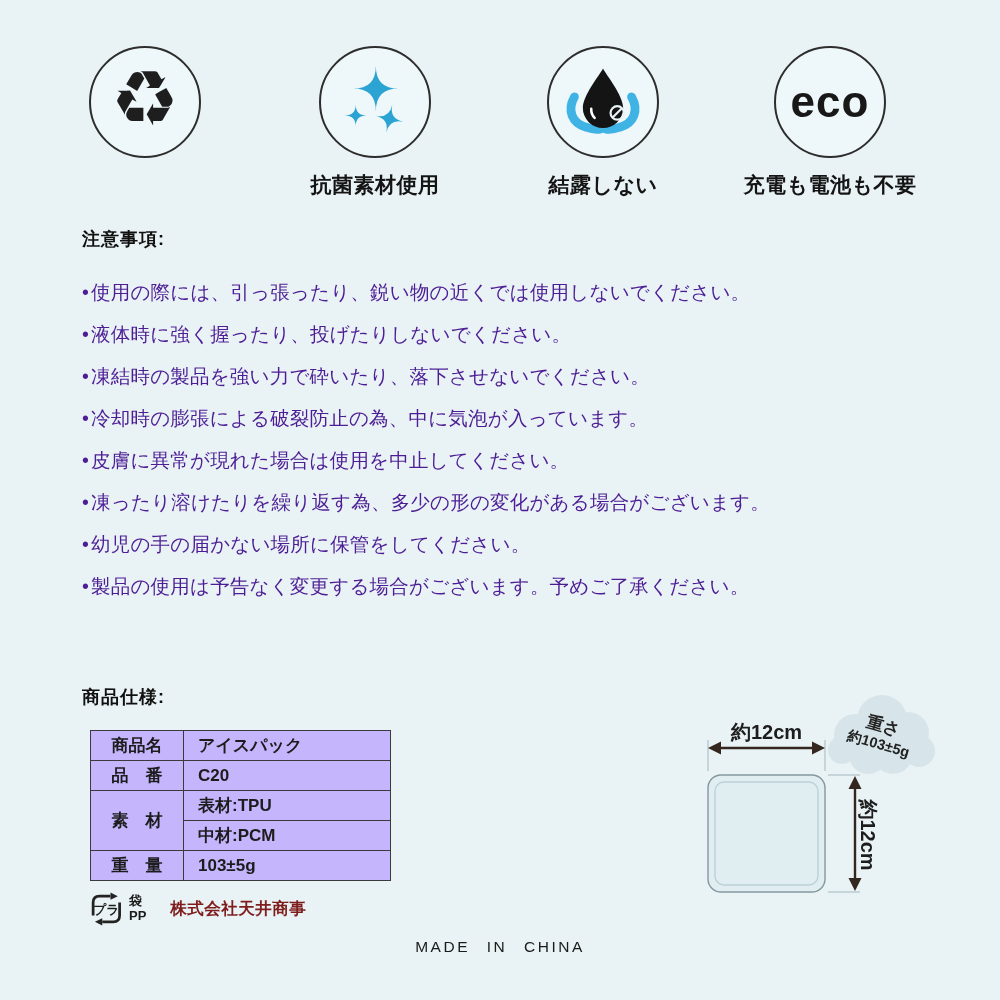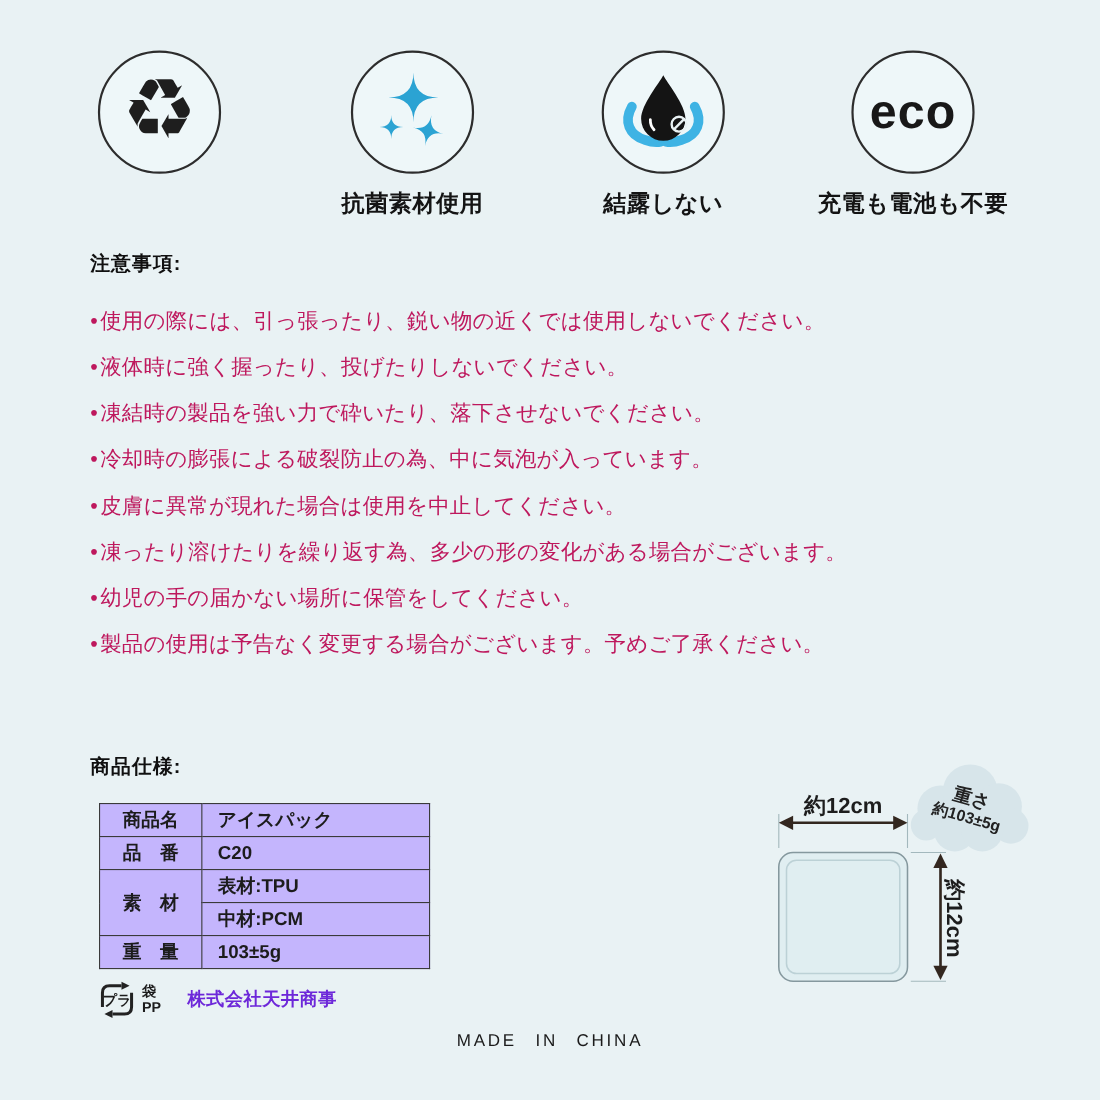--- a/index.html
+++ b/index.html
@@ -19,42 +19,42 @@
   }
   .feature .flabel { margin-top:13px; font-size:21px; font-weight:600; color:#141414; letter-spacing:0.5px; white-space:nowrap; }
   .recycle-glyph { font-family:"DejaVu Sans",sans-serif; font-size:76px; line-height:1; color:#1e1e1e; margin-top:-6px; }
   .eco-text { font-size:44px; font-weight:bold; color:#181818; letter-spacing:1px; }
 
   
   .section-heading { position:absolute; left:82px; font-size:18px; font-weight:bold; color:#101010; letter-spacing:1px; }
   #precautions-heading { top:227px; }
   #specs-heading { top:685px; }
   #precautions-list { position:absolute; left:82px; top:282px; width:890px; }
-  .bullet-line { font-size:19.5px; line-height:20px; margin-bottom:22px; color:#be185d; letter-spacing:0.2px; white-space:nowrap; }
+  .bullet-line { font-size:19.5px; line-height:20px; margin-bottom:22px; color:#4c1d95; letter-spacing:0.2px; white-space:nowrap; }
   .bullet { margin-right:2px; }
 
   
   #spec-table { position:absolute; left:90px; top:730px; border-collapse:collapse; background:#c4b5fd; }
   #spec-table td { border:1.4px solid #3a3a3a; font-size:17px; font-weight:bold; color:#1c1c1c; height:29px; padding:0; }
   #spec-table td.lbl { width:92px; text-align:center; }
   #spec-table td.val { width:192px; text-align:left; padding-left:14px; }
 
   
   #diagram-svg { position:absolute; left:655px; top:693px; }
   .dim-label { position:absolute; font-size:20px; font-weight:bold; color:#1d1d1d; white-space:nowrap; }
   #width-label { left:708px; top:719px; width:117px; text-align:center; }
   #height-label { left:867px; top:835px; transform:translate(-50%,-50%) rotate(90deg); }
   #cloud-note { position:absolute; left:881px; top:735px; transform:translate(-50%,-50%) rotate(16deg); text-align:center; color:#222; }
   #cloud-note .l1 { font-size:17px; font-weight:bold; line-height:1.2; }
   #cloud-note .l2 { font-size:14.5px; font-weight:bold; line-height:1.2; }
 
   
   #pla-row { position:absolute; left:84px; top:889px; display:flex; align-items:center; }
   #pla-sub { display:flex; flex-direction:column; margin-left:3px; font-size:13px; font-weight:bold; line-height:1.15; color:#1c1c1c; }
-  #company-name { margin-left:24px; font-size:16.5px; font-weight:600; color:#6d28d9; letter-spacing:0.5px; }
+  #company-name { margin-left:24px; font-size:16.5px; font-weight:600; color:#7f1d1d; letter-spacing:0.5px; }
   #made-in { position:absolute; left:0; right:0; top:938px; text-align:center; font-size:15.5px; font-weight:500; letter-spacing:2.5px; word-spacing:10px; color:#1b1b1b; }
 </style>
 </head>
 <body>
 
 <div id="page">
 
   <div class="feature f1">
     <div class="circle">
       <span class="recycle-glyph">♻</span>

